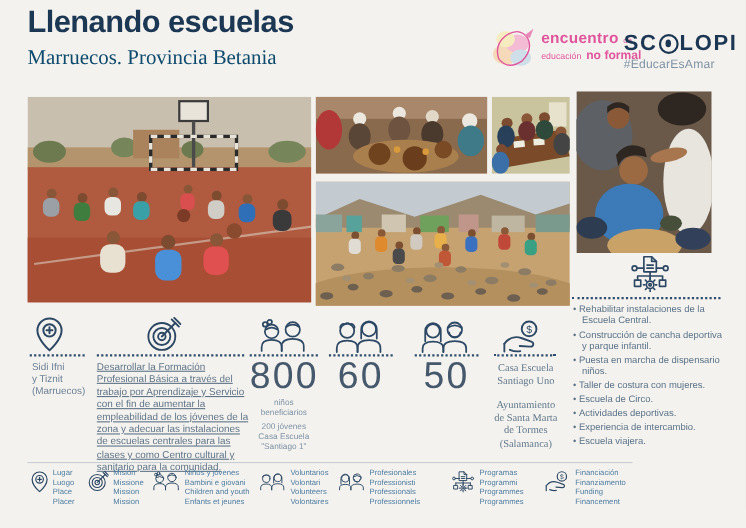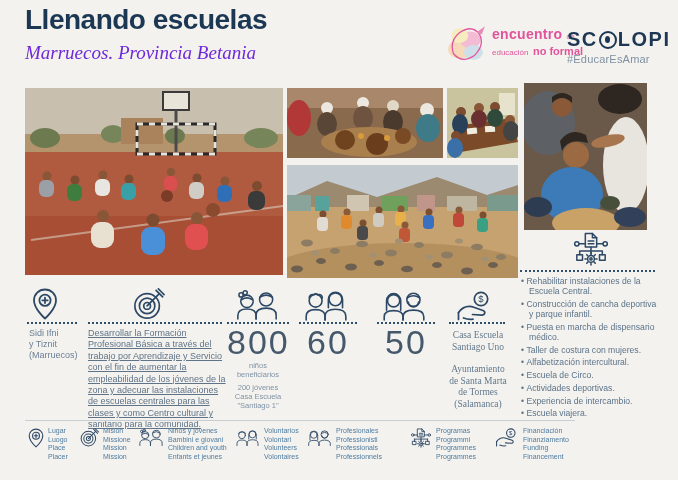--- a/index.html
+++ b/index.html
@@ -11,21 +11,21 @@
   .pre { white-space:pre-line; }
 
   
   .title {
     position:absolute; left:25px; top:4px;
     font-family:Liberation Sans, sans-serif; font-weight:bold;
     font-size:28px; color:#1c3753; letter-spacing:-0.5px;
   }
   .subtitle {
     position:absolute; left:25px; top:42px;
-    font-family:"Liberation Serif", serif; font-size:19px; color:#6d28d9;font-style:italic;
+    font-family:"Liberation Serif", serif; font-size:19px; color:#0c4a6e;
   }
   .encuentro { position:absolute; left:445px; top:22px; display:flex; align-items:center; gap:5px; }
   .enc-text { color:#e0549c; line-height:1.05; }
   .enc-l1 { font-size:14px; font-weight:bold; letter-spacing:0.3px; }
   .enc-de { font-size:7px; font-weight:normal; }
   .enc-edu { font-size:8px; }
   .enc-nf { font-size:11px; font-weight:bold; }
   .scolopi { position:absolute; left:567px; top:28px; color:#1c3753; }
   .sc-name { display:flex; align-items:center; font-size:20px; font-weight:bold; letter-spacing:1.5px;text-align:center; }
   .sc-o { width:14px; height:14px; border:2.5px solid #1c3753; border-radius:50%;
@@ -384,23 +384,22 @@
 de Tormes
 (Salamanca)</div>
 
   <svg class="icon-abs" style="left:572px; top:232px;" width="38" height="34" viewBox="0 0 40 36">
       <use href="#i-programs"></use>
     </svg>
   <div class="dotline" style="left:520px; top:270px; width:135px;"></div>
   <ul class="prog-list">
     <li class="prog-item">Rehabilitar instalaciones de la Escuela Central.</li>
     <li class="prog-item">Construcción de cancha deportiva y parque infantil.</li>
-    <li class="prog-item">Puesta en marcha de dispensario médico.</li>
+    <li class="prog-item">Puesta en marcha de dispensario niños.</li>
     <li class="prog-item">Taller de costura con mujeres.</li>
-    <li class="prog-item">Alfabetización intercultural.</li>
     <li class="prog-item">Escuela de Circo.</li>
     <li class="prog-item">Actividades deportivas.</li>
     <li class="prog-item">Experiencia de intercambio.</li>
     <li class="prog-item">Escuela viajera.</li>
   </ul>
 
   <div class="footer-rule"></div>
 
   <div class="leg" style="left:28px;">
     <svg width="16" height="20" viewBox="0 0 26 32">

